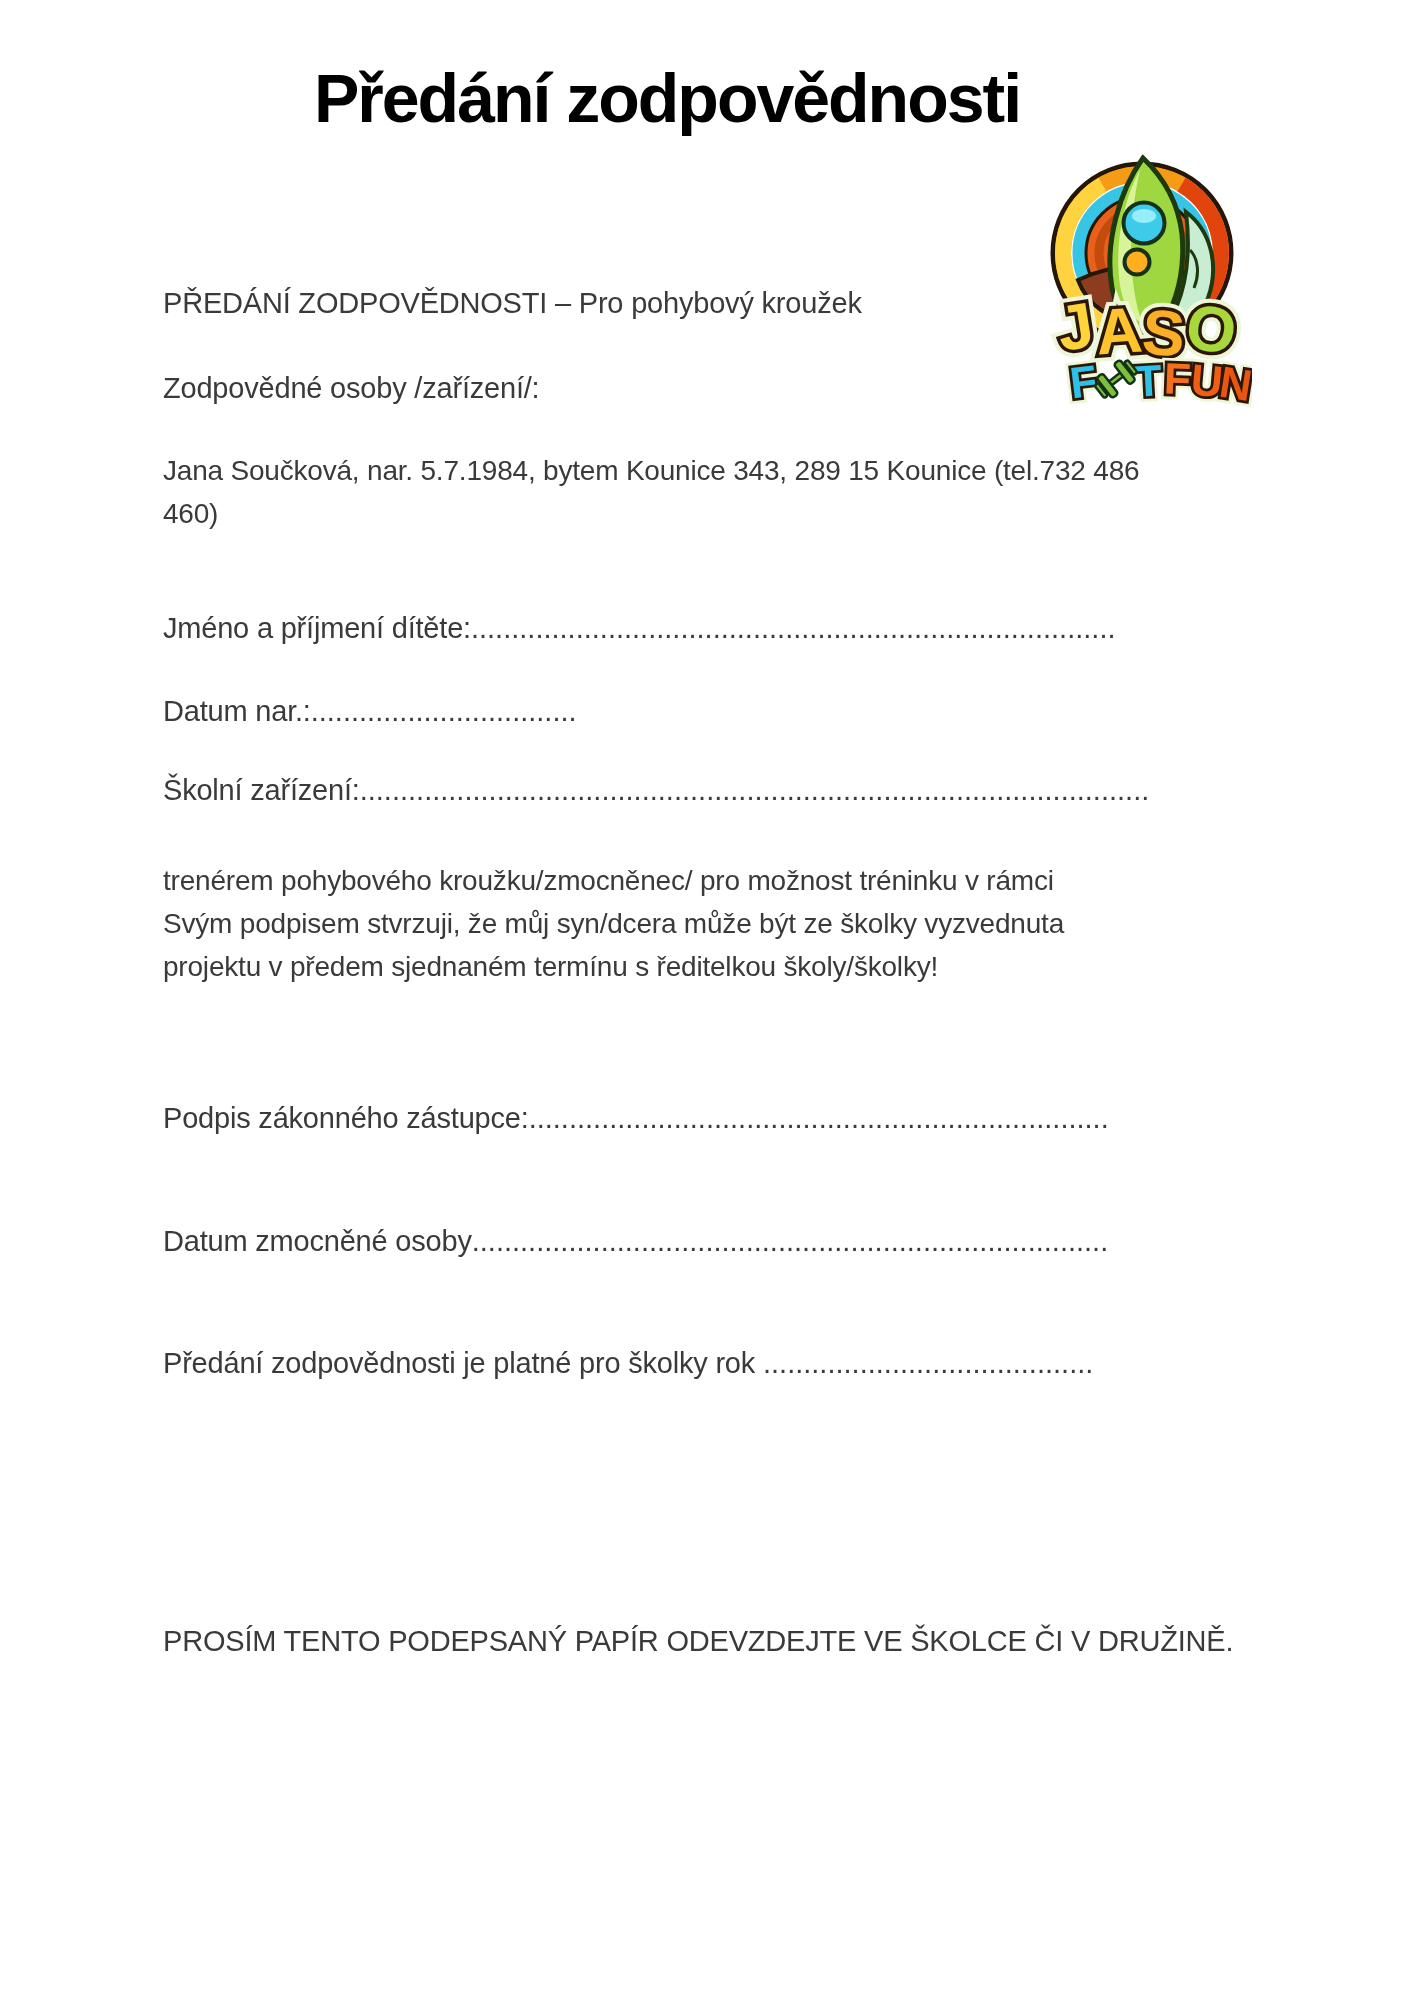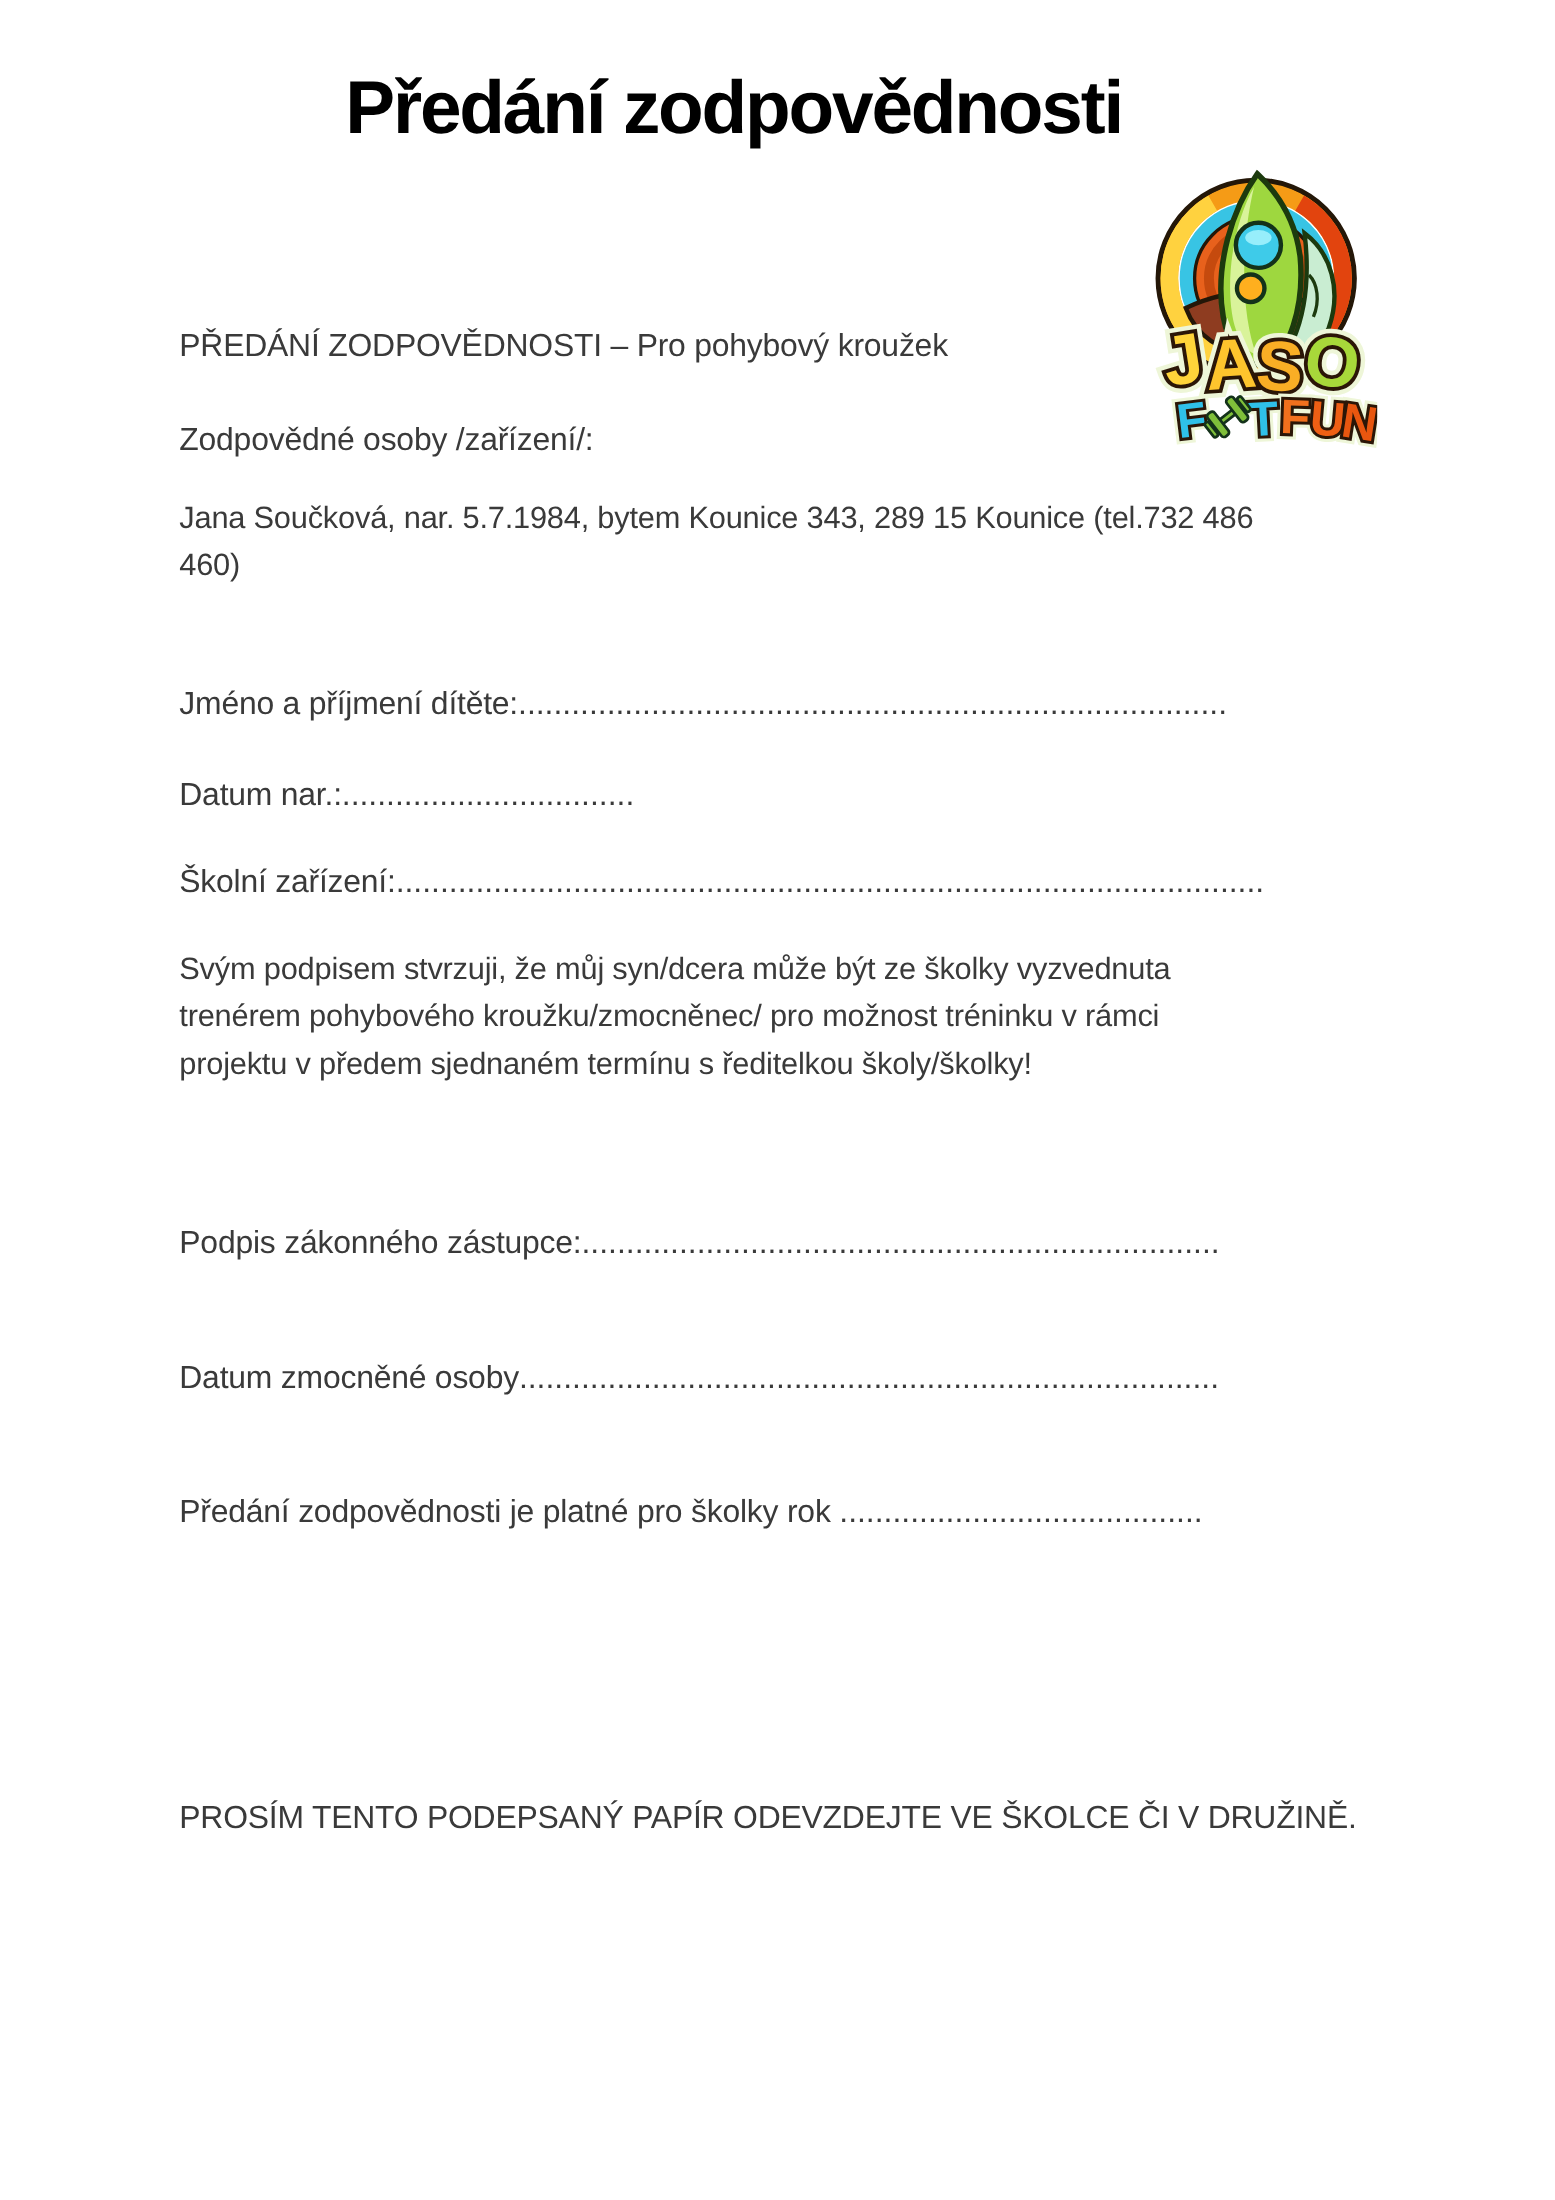--- a/index.html
+++ b/index.html
@@ -32,21 +32,20 @@
     width: 212px;
     height: 258px;
   }
   .line {
     position: absolute;
     left: 163px;
     font-size: 29px;
     letter-spacing: -0.2px;
     white-space: nowrap;
     line-height: 1.2;
-    margin-top: 12px;
   }
   .para {
     position: absolute;
     left: 163px;
     font-size: 28px;
     letter-spacing: -0.2px;
     line-height: 43px;
   }
   .para > div { white-space: nowrap; }
   .dots { letter-spacing: 0; }
@@ -138,22 +137,22 @@
 
   <div class="line" style="top:773px">
     <span>Školní zařízení:</span><span class="dots">..................................................................................................</span>
   </div>
 
   <div class="line" style="top:694px">
     <span>Datum nar.:</span><span class="dots">.................................</span>
   </div>
 
   <div class="para" style="top:859px">
+    <div>trenérem pohybového kroužku/zmocněnec/ pro možnost tréninku v rámci</div>
     <div>Svým podpisem stvrzuji, že můj syn/dcera může být ze školky vyzvednuta</div>
-    <div>trenérem pohybového kroužku/zmocněnec/ pro možnost tréninku v rámci</div>
     <div>projektu v předem sjednaném termínu s ředitelkou školy/školky!</div>
   </div>
 
   <div class="line" style="top:1101px">
     <span>Podpis zákonného zástupce:</span><span class="dots">........................................................................</span>
   </div>
 
   <div class="line" style="top:1224px">
     <span>Datum zmocněné osoby</span><span class="dots">...............................................................................</span>
   </div>

